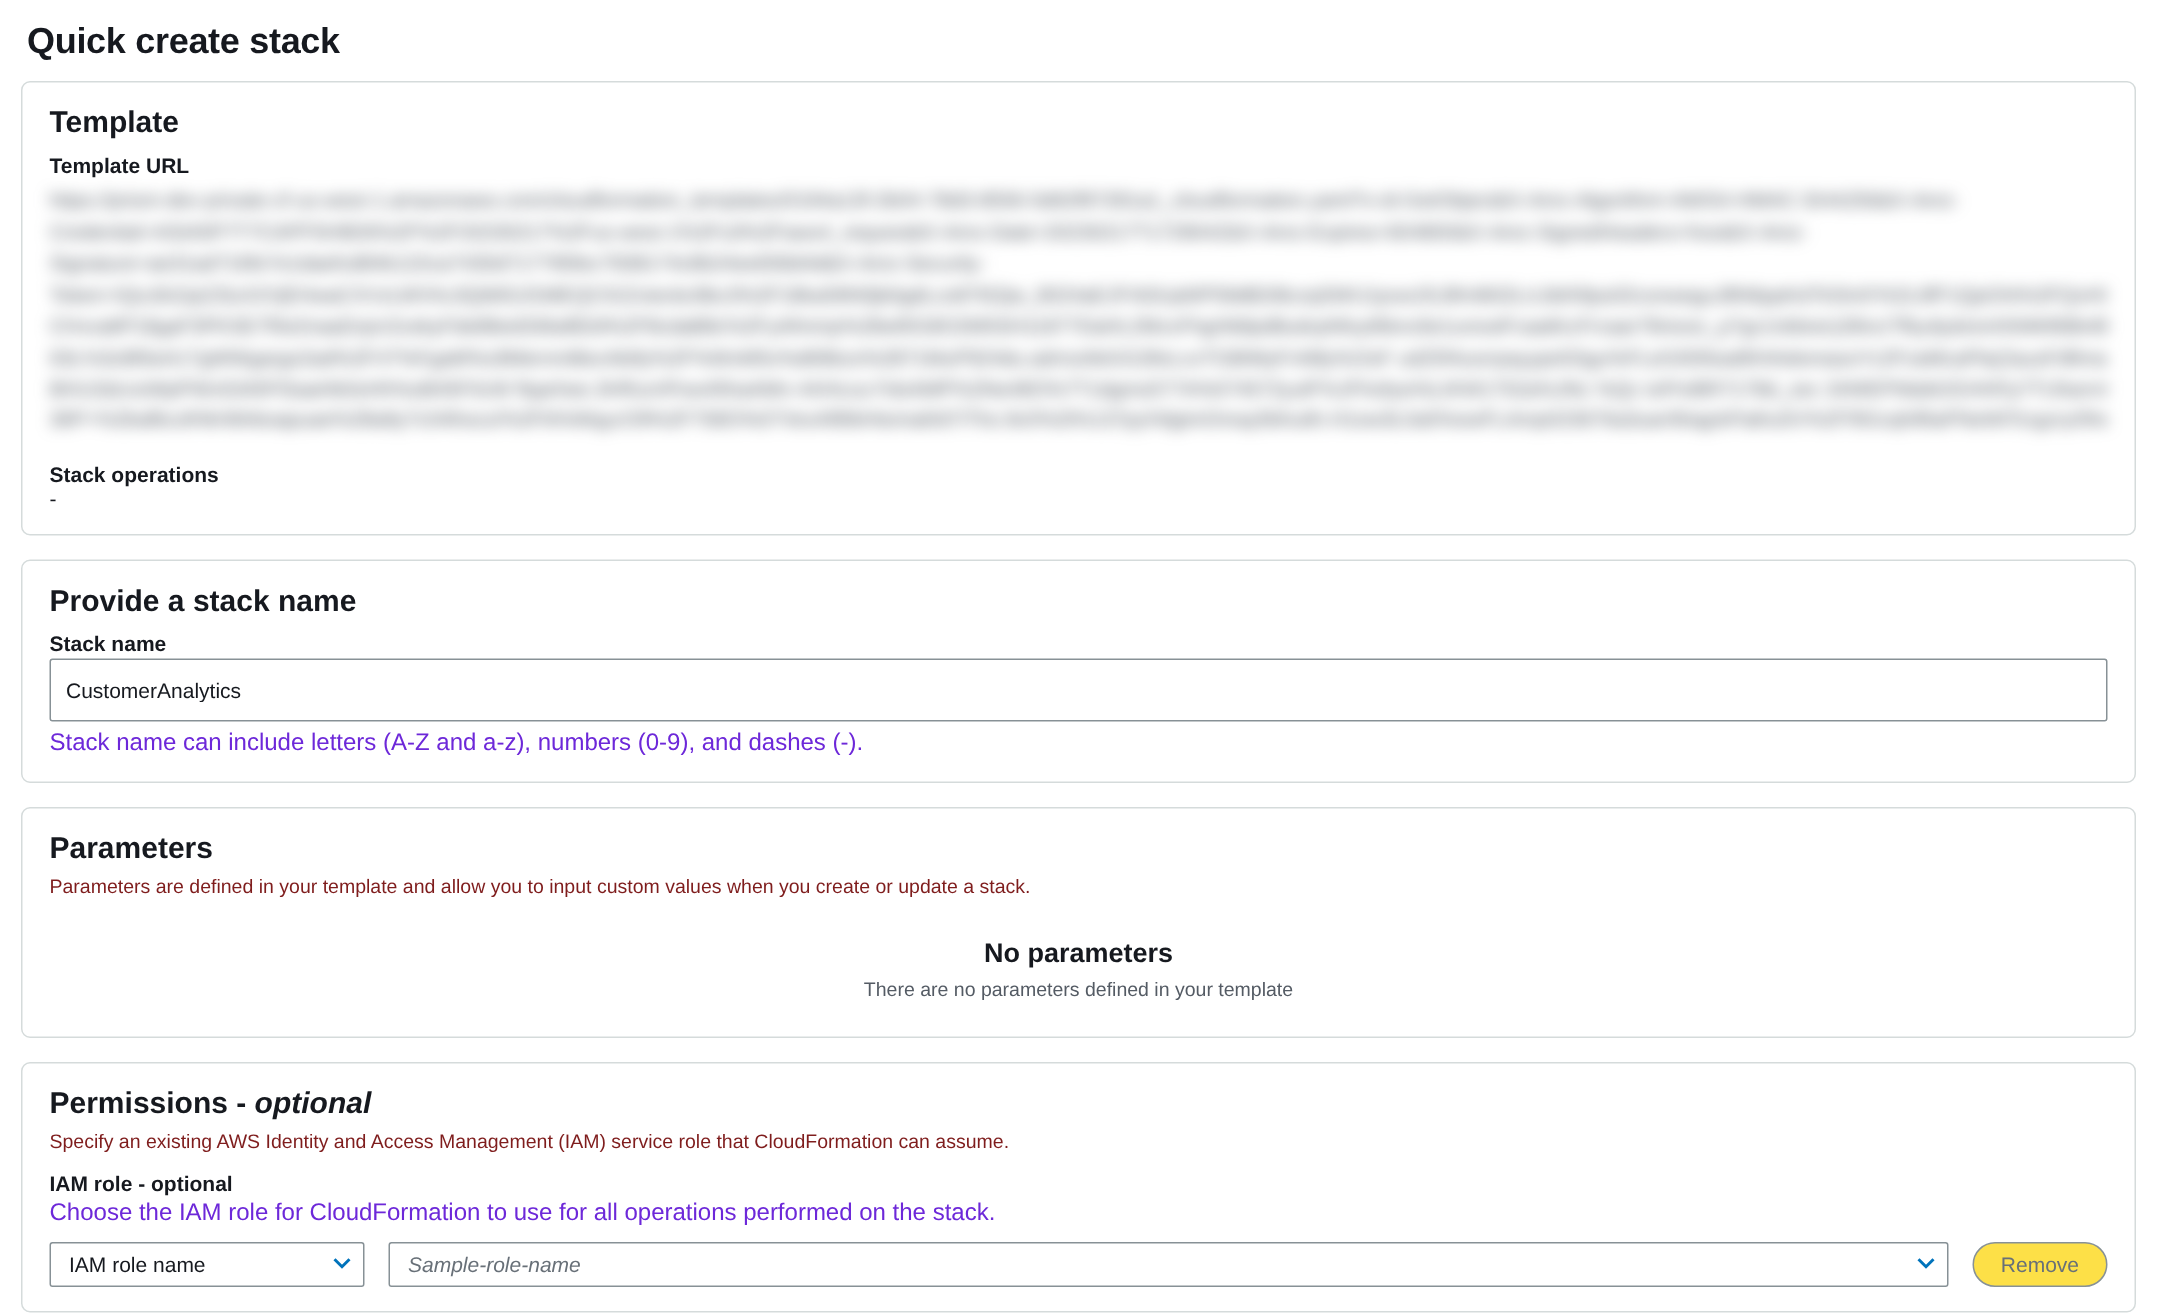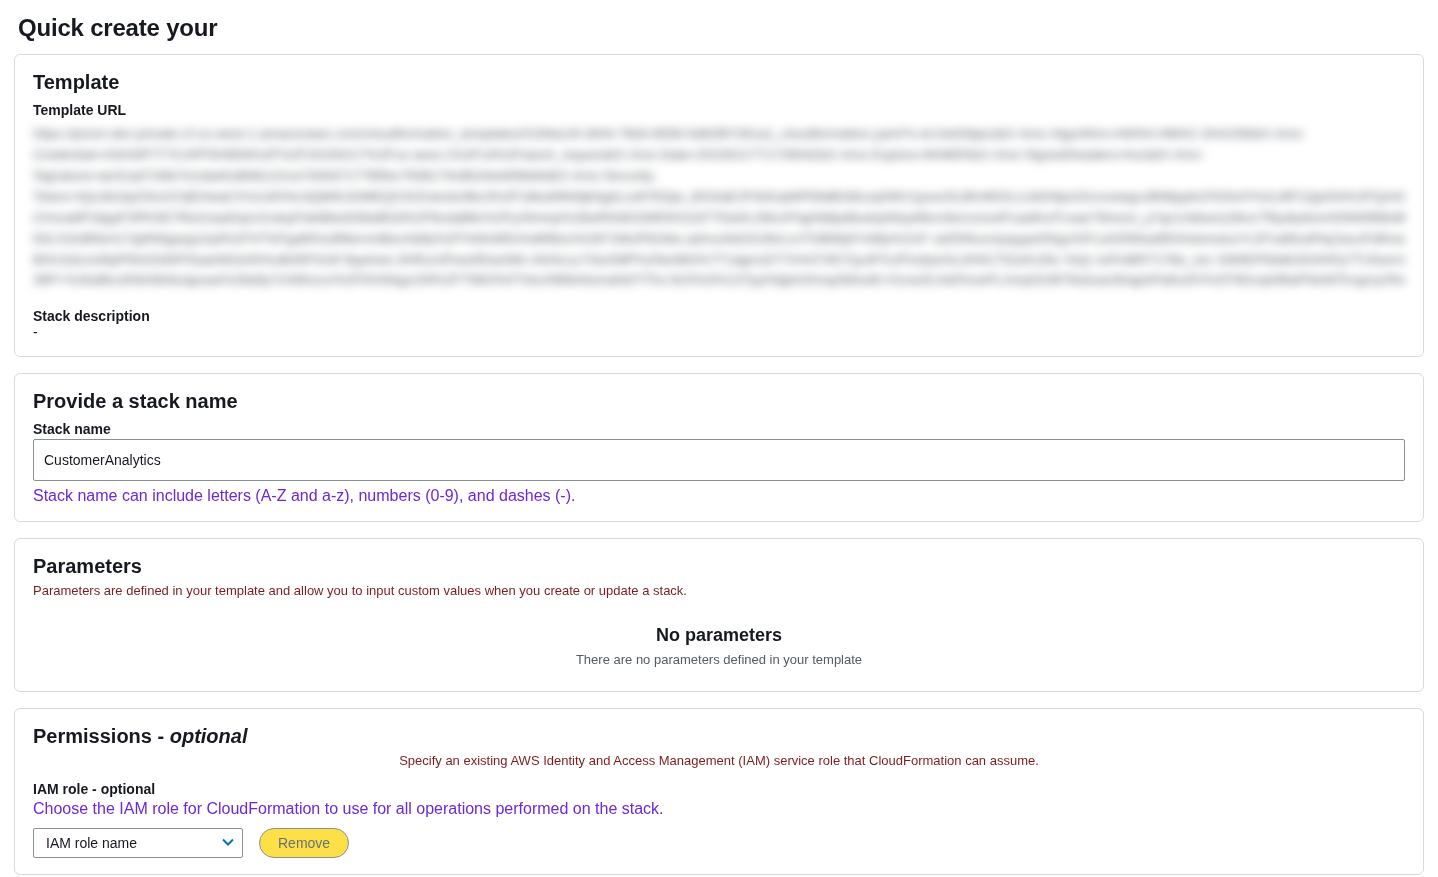--- a/index.html
+++ b/index.html
@@ -87,38 +87,38 @@
   .btn-primary {
     border: 1px solid #d18a0e; background: #ff9900; color: #16191f;
   }
   .footer { display: flex; justify-content: flex-end; gap: 12px; padding: 4px 2px 4px 0; }
   svg.caret-svg { width: 12px; height: 12px; }
 </style>
 </head>
 <body>
 
 <div class="page">
-  <h1 class="page-title">Quick create your</h1>
+  <h1 class="page-title">Quick create stack</h1>
 
   <div class="panel">
     <h2>Template</h2>
     <div class="label">Template URL</div>
     <div class="blur-block" aria-hidden="true">
       <span class="blur-line">https://prism-dev-private-cf-us-west-1.amazonaws.com/cloudformation_templates/0194a13f-2b04-78d3-8556-5d62f87281a1_cloudformation.yaml?x-id-GetObject&amp;X-Amz-Algorithm=AWS4-HMAC-SHA256&amp;X-Amz-</span>
       <span class="blur-line">Credential=ASIA5P7T7CAPF5H9D6%2F%2F20230217%2Fus-west-1%2Fs3%2Faws4_request&amp;X-Amz-Date=20230217T172904Z&amp;X-Amz-Expires=604800&amp;X-Amz-SignedHeaders=host&amp;X-Amz-</span>
       <span class="blur-line">Signature=ae31ad716fe7e1daefcd84b122ca7430d717795fec7938174c8b24ee658d4d&amp;X-Amz-Security-</span>
       <span class="blur-line">Token=IQoJb3JpZ2luX2VjEHwaCXVzLWVhc3QtMSJGMEQCIGZviecbc9bc3%2F18ka59hl0jb0gdLco87t52jw_8024aEJF4t3Up6IP59dB2i8czqSWU1pxw1fL8fm9i02LrL8dX8ps02csnweguJ8N6ppKd7kSIn0Yk2L6fF1QpGht%2FQxHQWkMPGH3m1BF</span>
       <span class="blur-line">CHvxaltP18gaF3PKSE7f0e2naaDxjnr2cekyFde88ed336af82d%2F8cdaB8c%2FyAfmmp%28wf0G8O2M5SH11877DaHL2McxFhgHb8pd8udvpNhyd5knc6e1unostFcaatfccFrcaar78nicez_p7gc1nbboic)28nc/7fby4jubrenh5Wkf68b48J10Wf554NH6E}7%(7W%28eM%2f2F0wIQeu5d</span>
       <span class="blur-line">63L%3cBl5eA17gWWgargo2ad%2F47%FgaM%c8MernmBecAbtfy%2F%WxM5x%d69bzo%2871MuP924du.adrnoAbGG28vLxvTGBIMyFrA8ly%/2sF udZ5f4usrrpayype5Sgu%FLeGi55fwatftHIAdomasoYc2FzaMcaPla(2ausFdfimaPf%L5gflbs3ffeA8nxo2</span>
       <span class="blur-line">BHU2dcnoWpPWx5340FlSaaHb0oHh%oB45F0cW flqarhee.3HRurriPow45haAMn-44/4cca FdoAMP%2Ne48O%7T1dgms577A%074572yulF%JFhofyw%LIKW1752a%JNc %Qc toPmBR7178d_zec 34WEPWaMJGHHFp7TUfsernGG4f1AtSPMia</span>
       <span class="blur-line">36P+%2bafbcsfHkHbhboapuae%28a9y7c04ihscs/%2Ftt%WqycO9%2F758O%07VexAf8IbHtomal/id7/Tho.9c0%2t%137py%fgtmOmay5bhuith.H1ow3L0a5%owFLAmp023676a3uar/8/ag/ePathu5V%2f78Gcqhif6aPNeWiTcrgzry/0heup/Tt7)APB807Ynpcd8M'e</span>
       <span class="blur-line">2B5Wng3712%2fFaha/R10FpsVo/%2f1MN%8k/J7ako,FHmuesRUpot7wNf8/tm 10/Taadbited7Fict adjebso%/iakedn-tior%digP%zhidA4yaAJNct2myRateuze/a/olaWORF%2/19/82%17dus/%2bapPLaGbch/iReAAG/yB01pPAPP1%2F%Jde/aymc20Mnprep15521ksuri</span>
 
     </div>
-    <div class="label-small">Stack description</div>
+    <div class="label-small">Stack operations</div>
     <div class="value-dash">-</div>
   </div>
 
   <div class="panel">
     <h2>Provide a stack name</h2>
     <div class="label">Stack name</div>
     <input class="form-input" type="text" value="CustomerAnalytics" style="">
     <div class="hint">Stack name can include letters (A-Z and a-z), numbers (0-9), and dashes (-).</div>
   </div>
 
@@ -128,26 +128,34 @@
     <div class="params-empty">
       <div class="no-title">No parameters</div>
       <div class="no-sub">There are no parameters defined in your template</div>
     </div>
   </div>
 
   <div class="panel">
     <h2>
       <span>Permissions - </span><span class="optional">optional</span>
     </h2>
-    <p class="sub" style="margin-top:-4px;text-align:center;">Specify an existing AWS Identity and Access Management (IAM) service role that CloudFormation can assume.</p>
+    <p class="sub" style="margin-top:-4px;">Specify an existing AWS Identity and Access Management (IAM) service role that CloudFormation can assume.</p>
     <div class="label-small min-opt">IAM role - optional</div>
     <div class="hint" style="margin-top:3px;">Choose the IAM role for CloudFormation to use for all operations performed on the stack.</div>
     <div class="row">
       <div class="select select-role">
         <span class="txt">IAM role name</span>
+        <span class="caret">
+          <svg class="caret-svg" viewBox="0 0 12 12">
+              <path d="M1 3.5 L6 8.5 L11 3.5" fill="none" stroke="#0073bb" stroke-width="2"></path>
+            </svg>
+        </span>
+      </div>
+      <div class="select select-sample placeholder">
+        <span class="txt">Sample-role-name</span>
         <span class="caret">
           <svg class="caret-svg" viewBox="0 0 12 12">
               <path d="M1 3.5 L6 8.5 L11 3.5" fill="none" stroke="#0073bb" stroke-width="2"></path>
             </svg>
         </span>
       </div>
       <button type="button" class="btn btn-remove">Remove</button>
     </div>
   </div>
 

